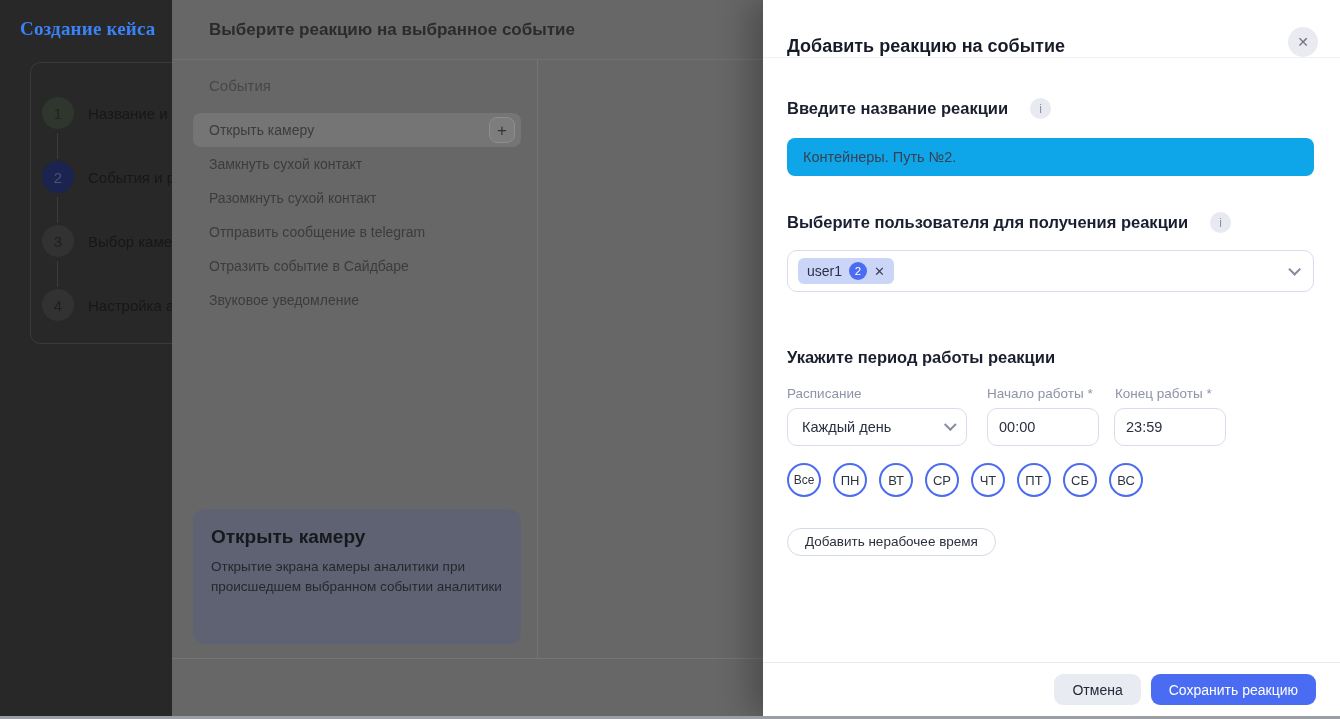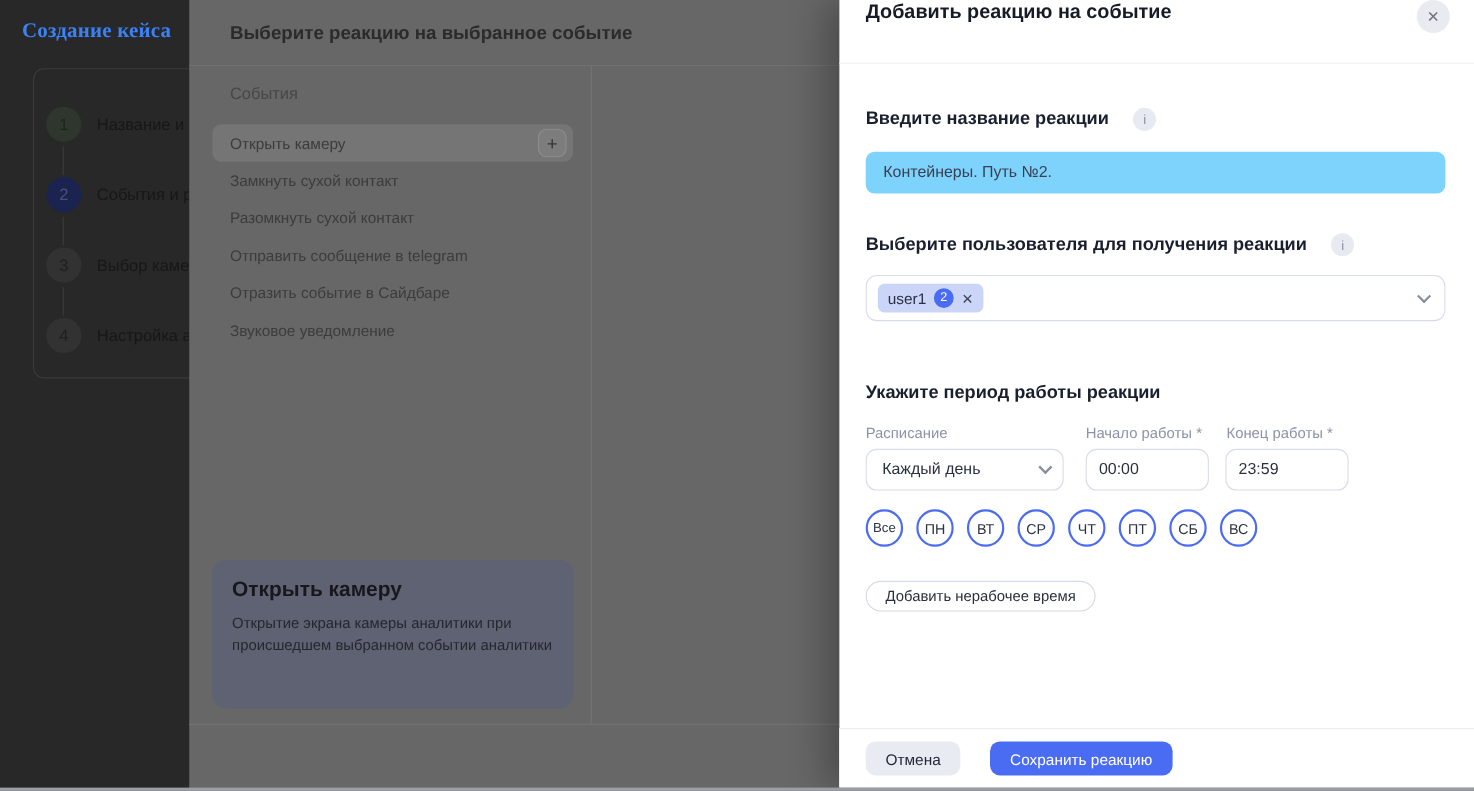--- a/index.html
+++ b/index.html
@@ -29,29 +29,29 @@
   .ev-row { height:34px; display:flex; align-items:center; padding:0 6px 0 16px; font-size:14px; color:#3c3c3c; }
   .ev-row.selected { background:#757575; border-radius:8px; justify-content:space-between; }
   .plus-btn { width:26px; height:26px; border-radius:8px; background:#7d7d7d; border:1px solid #8d8d8d; color:#333333; font-size:17px; line-height:23px; text-align:center; cursor:pointer; padding:0; }
   .event-card { position:absolute; left:21px; top:509px; width:328px; height:135px; background:#5f6273; border-radius:12px; padding:17px 18px; }
   .event-card-title { font-size:19px; font-weight:700; color:#17181c; }
   .event-card-desc { margin-top:9px; font-size:13.5px; line-height:1.45; color:#25272e; }
   .dlg-footer-line { position:absolute; left:0; top:658px; width:100%; height:1px; background:#747474; }
 
   
   .layer-modal { position:absolute; left:763px; top:0; width:577px; height:716px; background:#ffffff; z-index:3; box-shadow:-12px 0 32px rgba(0,0,0,.28); }
-  .m-header { height:58px; display:flex; align-items:flex-start; justify-content:space-between; padding:0 22px 0 24px; border-bottom:1px solid #f0f1f6; }
+  .m-header { height:58px; display:flex; align-items:flex-end; justify-content:space-between; padding:0 22px 0 24px; border-bottom:1px solid #f0f1f6; }
   .m-title { font-size:18px; font-weight:700; color:#171b28; }
   .close-btn { width:30px; height:30px; border-radius:50%; background:#e9ebf1; border:none; color:#70747e; font-size:14px; display:flex; align-items:center; justify-content:center; cursor:pointer; }
   .m-body { padding:0 26px 0 24px; }
   .label-row { display:flex; align-items:center; gap:22px; }
   .section-label { font-size:16.5px; font-weight:700; color:#1a1f2f; }
   .info-icon { width:21px; height:21px; border-radius:50%; background:#e8eaf1; color:#8a90a0; font-size:12px; display:flex; align-items:center; justify-content:center; font-style:normal; }
   .row-name-label { margin-top:40px; }
-  .name-input { margin-top:19px; width:100%; height:38px; background:#7dd3fc; border:none; border-radius:8px; padding:0 16px; font-size:14.5px; color:#3a4052; font-family:"Liberation Sans", sans-serif; }
+  .name-input { margin-top:19px; width:100%; height:38px; background:#0ea5e9; border:none; border-radius:8px; padding:0 16px; font-size:14.5px; color:#3a4052; font-family:"Liberation Sans", sans-serif; }
   .row-user-label { margin-top:36px; }
   .user-select { margin-top:17px; width:100%; height:42px; border:1px solid #d9dcea; border-radius:10px; display:flex; align-items:center; padding:0 16px 0 10px; cursor:pointer; }
   .chip { height:26px; background:#cbd5f8; border-radius:6px; display:flex; align-items:center; gap:7px; padding:0 9px; }
   .chip-name { font-size:14px; color:#2a3147; }
   .chip-badge { width:18px; height:18px; border-radius:50%; background:#4a6cf2; color:#ffffff; font-size:11.5px; display:flex; align-items:center; justify-content:center; }
   .chip-x { font-size:13px; color:#3c4254; cursor:pointer; }
   .chev { margin-left:auto; width:9px; height:9px; border-right:2px solid #878da0; border-bottom:2px solid #878da0; transform:rotate(45deg) translateY(-3px); }
   .period-heading { margin-top:56px; }
   .sched-labels { margin-top:19px; display:flex; font-size:13.5px; color:#8d93a8; }
   .sched-labels .c1 { width:200px; }
@@ -59,21 +59,21 @@
   .sched-labels .c3 { width:120px; }
   .sched-row { margin-top:7px; display:flex; align-items:center; }
   .sched-select { width:180px; height:38px; border:1px solid #d9dcea; border-radius:10px; display:flex; align-items:center; padding:0 14px; font-size:14.5px; color:#2b3040; cursor:pointer; margin-right:20px; }
   .sched-select .chev { transform:rotate(45deg) translateY(-4px); }
   .time-input { width:112px; height:38px; border:1px solid #d9dcea; border-radius:10px; padding:0 11px; font-size:14.5px; color:#2b3040; font-family:"Liberation Sans", sans-serif; }
   .time-start { margin-right:15px; }
   .days-row { margin-top:17px; display:flex; gap:12px; }
   .day-circle { width:34px; height:34px; border-radius:50%; border:2px solid #4b6cf1; background:#ffffff; display:flex; align-items:center; justify-content:center; font-size:13px; color:#2e3340; cursor:pointer; }
   .day-circle.all { font-size:12px; }
   .add-downtime { margin-top:31px; display:inline-block; height:28px; line-height:26px; padding:0 17px; border:1px solid #d5d9e5; border-radius:14px; background:#ffffff; font-size:13.5px; color:#2a303e; cursor:pointer; font-family:"Liberation Sans", sans-serif; }
-  .m-footer { position:absolute; left:0; bottom:0; width:100%; height:54px; border-top:1px solid #e8eaf1; display:flex; align-items:center; gap:27px; padding:0 24px; background:#ffffff; }
+  .m-footer { position:absolute; left:0; bottom:0; width:100%; height:54px; border-top:1px solid #e8eaf1; display:flex; align-items:center; justify-content:flex-end; gap:10px; padding:0 24px; background:#ffffff; }
   .btn { height:31px; border:none; border-radius:9px; font-size:14px; padding:0 18px; cursor:pointer; font-family:"Liberation Sans", sans-serif; }
   .btn-cancel { background:#e9ebf2; color:#242937; }
   .btn-save { background:#4a6cf2; color:#ffffff; }
 
   
   .bottom-strip { position:absolute; left:0; top:716px; width:100%; height:3px; background:#9b9ea3; z-index:5; }
 </style>
 </head>
 <body>
 

